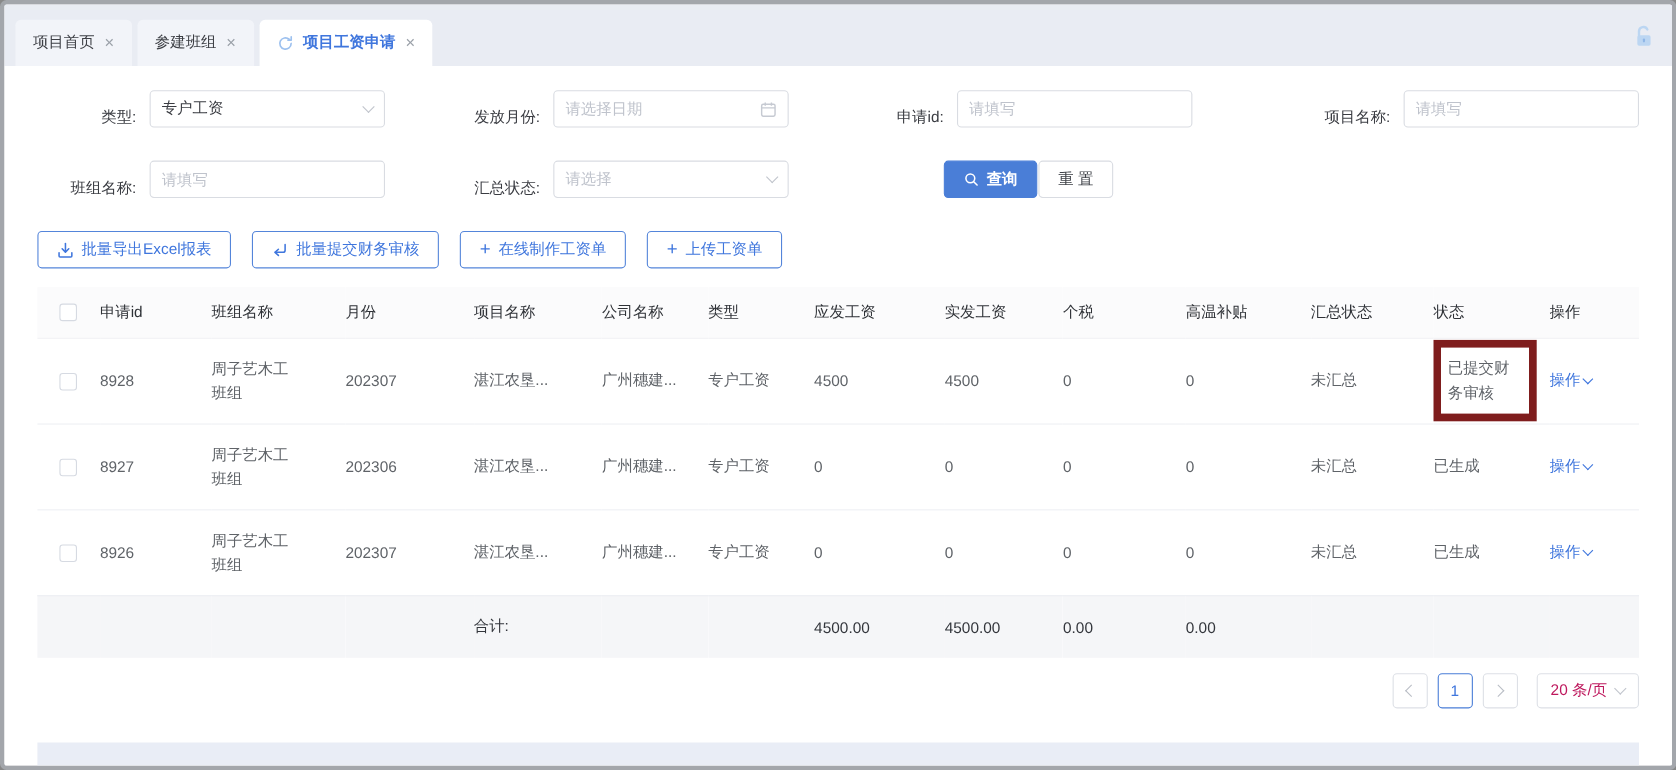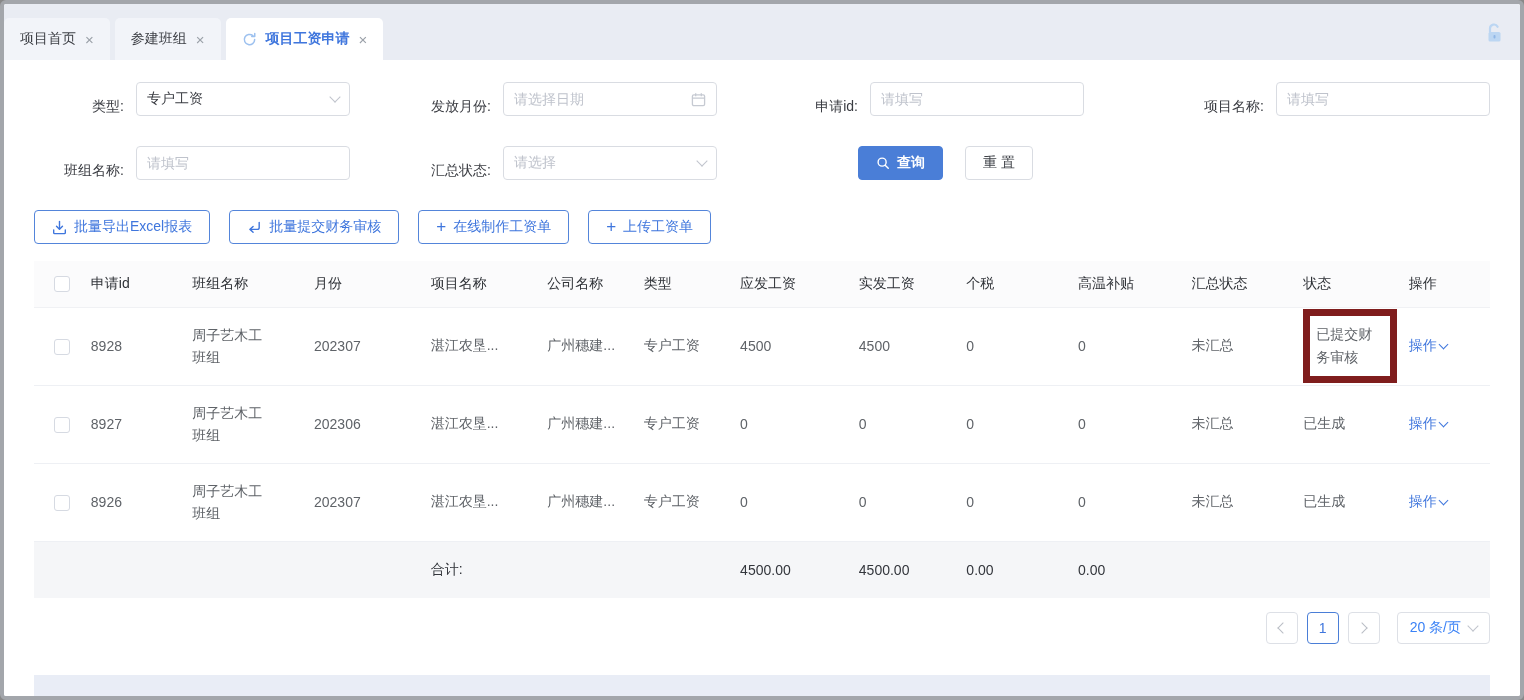--- a/index.html
+++ b/index.html
@@ -16,21 +16,21 @@
     border-radius: 6px;
     background: #fff;
     display: flex; flex-direction: column;
     overflow: hidden;
   }
   
   .tabbar {
     height: 56px; flex: 0 0 56px;
     background: #e9ecf3;
     display: flex; align-items: flex-end;
-    padding-left: 0;
+    padding-left: 10px;
     position: relative;
   }
   .tab {
     height: 42px;
     display: flex; align-items: center; gap: 9px;
     padding: 0 16px;
     margin-right: 5px;
     background: #f2f4f9;
     border-radius: 5px 5px 0 0;
     color: #3d3f45;
@@ -66,21 +66,21 @@
   .ctrl input::placeholder { color: #bfc3cc; }
   .ctrl .sel-value { color: #3a3c42; }
   .ctrl .sel-placeholder { color: #bfc3cc; }
   .chev {
     width: 8px; height: 8px;
     border-right: 1.4px solid #c0c4cc; border-bottom: 1.4px solid #c0c4cc;
     transform: rotate(45deg);
     margin-left: auto; margin-top: -4px;
     flex: 0 0 auto;
   }
-  .btn-row3 { padding-left: 141px; display: flex; align-items: center; gap: 22px; }
+  .btn-row3 { padding-left: 141px; display: flex; align-items: center; gap: 1px; }
   .btn {
     height: 34px; border-radius: 4px;
     display: inline-flex; align-items: center; justify-content: center; gap: 7px;
     font-size: 14px; cursor: pointer; background: #fff;
     border: 1px solid #d9dce2; color: #3f4248;
     padding: 0 17px; white-space: nowrap;
     font-family: inherit;
   }
   .btn-primary { background: #4a7ed7; border-color: #4a7ed7; color: #fff; font-weight: bold; }
   .btn-outline-blue { border: 1px solid #5485da; color: #3f76dd; }
@@ -123,21 +123,21 @@
     width: 32px; height: 32px; border: 1px solid #dde0e6; border-radius: 4px;
     background: #fff; display: flex; align-items: center; justify-content: center; cursor: pointer;
   }
   .pg-btn .arr { width: 8px; height: 8px; border-left: 1.5px solid #b9bdc5; border-bottom: 1.5px solid #b9bdc5; }
   .pg-btn .arr.left  { transform: rotate(45deg); margin-left: 3px; }
   .pg-btn .arr.right { transform: rotate(-135deg); margin-right: 3px; }
   .pg-btn.current { border-color: #4a7ed7; color: #3f76dd; }
   .pg-size {
     height: 32px; border: 1px solid #dde0e6; border-radius: 4px; background: #fff;
     display: flex; align-items: center; gap: 8px; padding: 0 12px; margin-left: 8px;
-    color: #3b82f6; cursor: pointer;
+    color: #be185d; cursor: pointer;
   }
   .pg-size .chev { margin: -4px 0 0 0; }
   
   .bottom-strip { margin-top: auto; height: 21px; flex: 0 0 21px; background: #e9edf6; }
   .icon-svg { display: block; }
 </style>
 </head>
 <body>
 
 <div class="frame">

